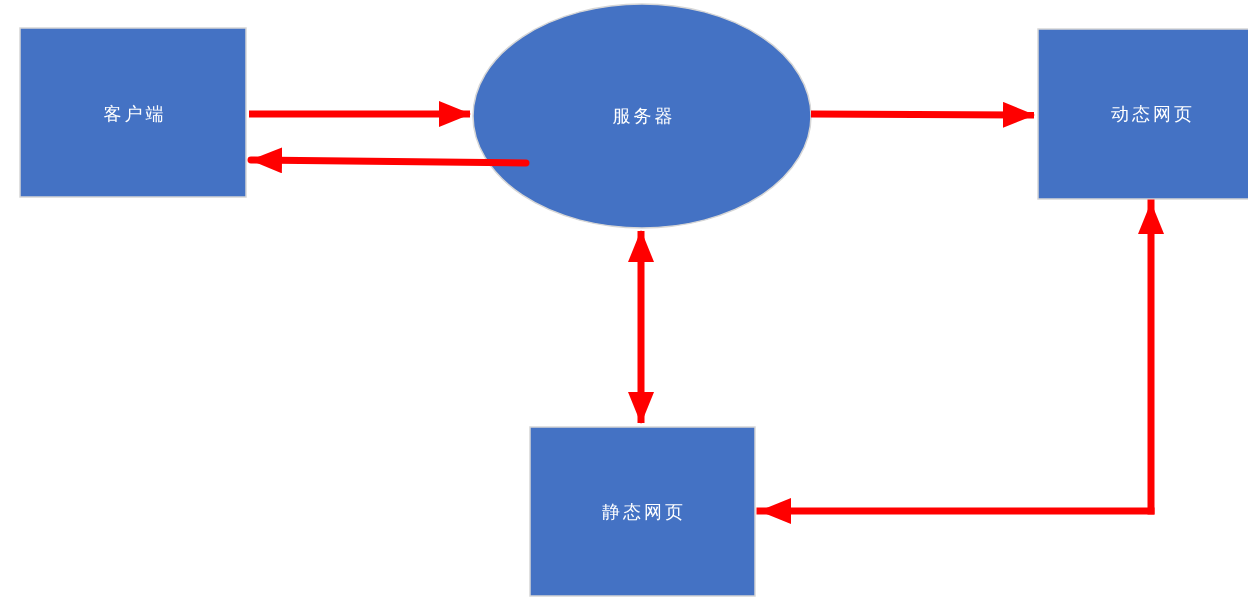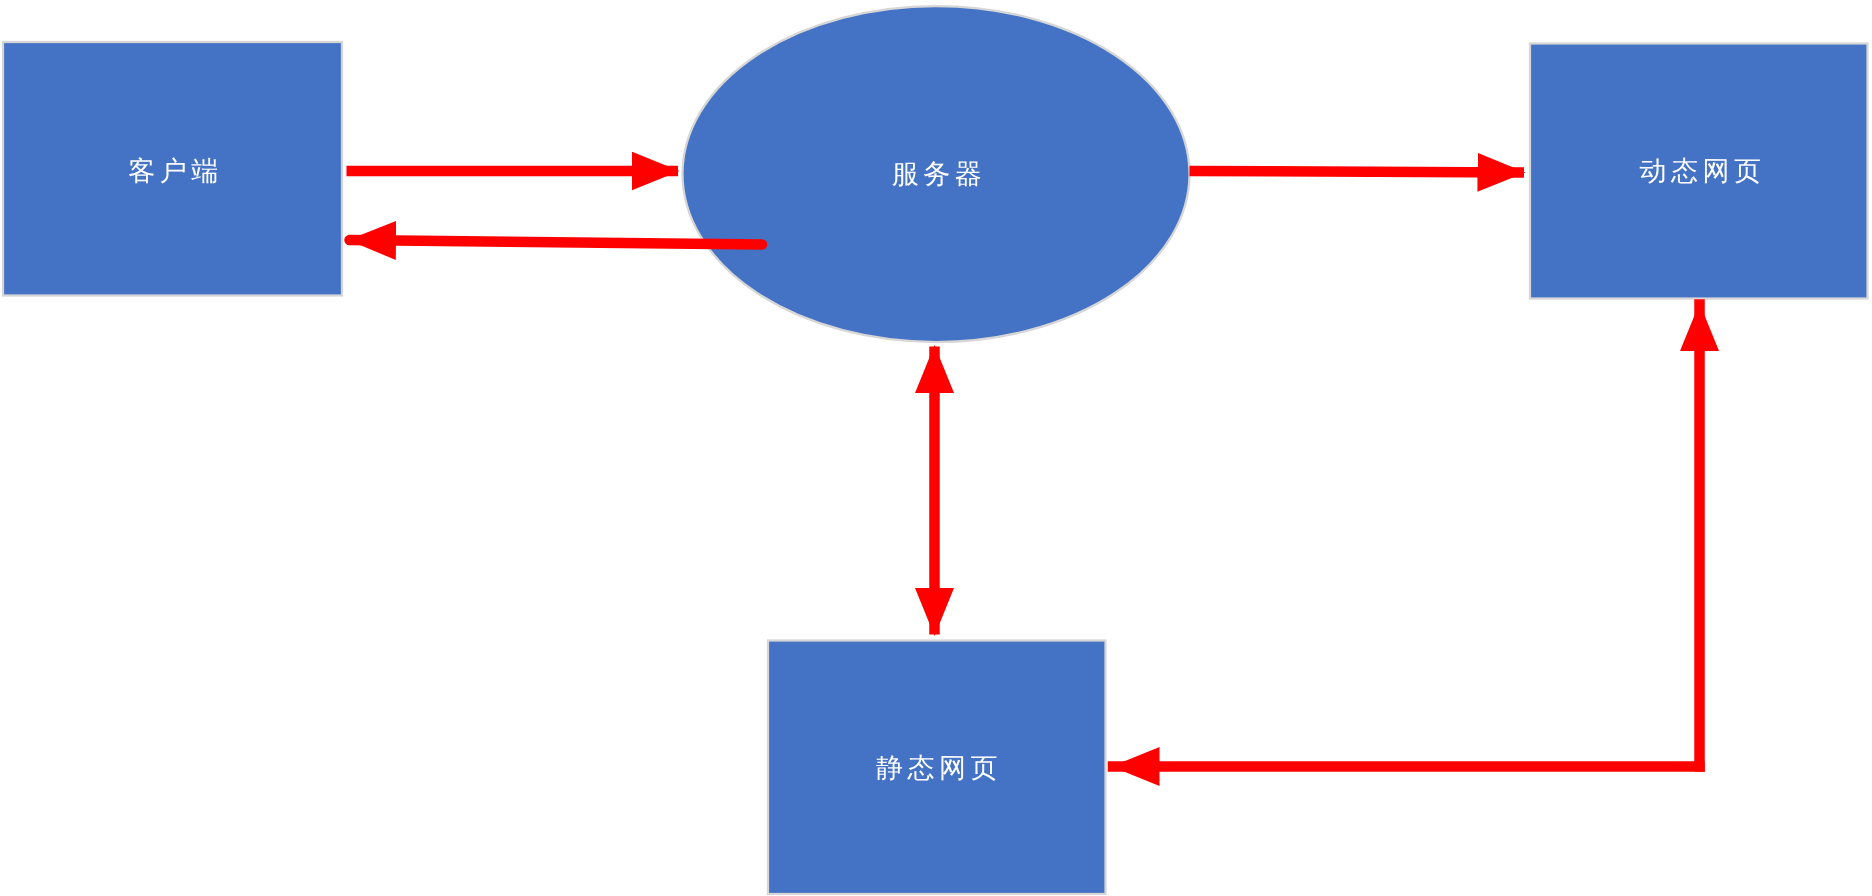--- a/index.html
+++ b/index.html
@@ -8,20 +8,21 @@
     background: #ffffff;
     width: 1248px;
     height: 597px;
     overflow: hidden;
   }
   .canvas-wrap {
     position: relative;
     width: 1020px;
     height: 597px;
     font-family: "Liberation Sans", "DejaVu Sans", sans-serif;
+    padding-left: 18px;
   }
   svg text {
     font-family: "Liberation Sans", "DejaVu Sans", sans-serif;
     font-size: 18px;
     letter-spacing: 3px;
   }
 </style>
 </head>
 <body>
 

